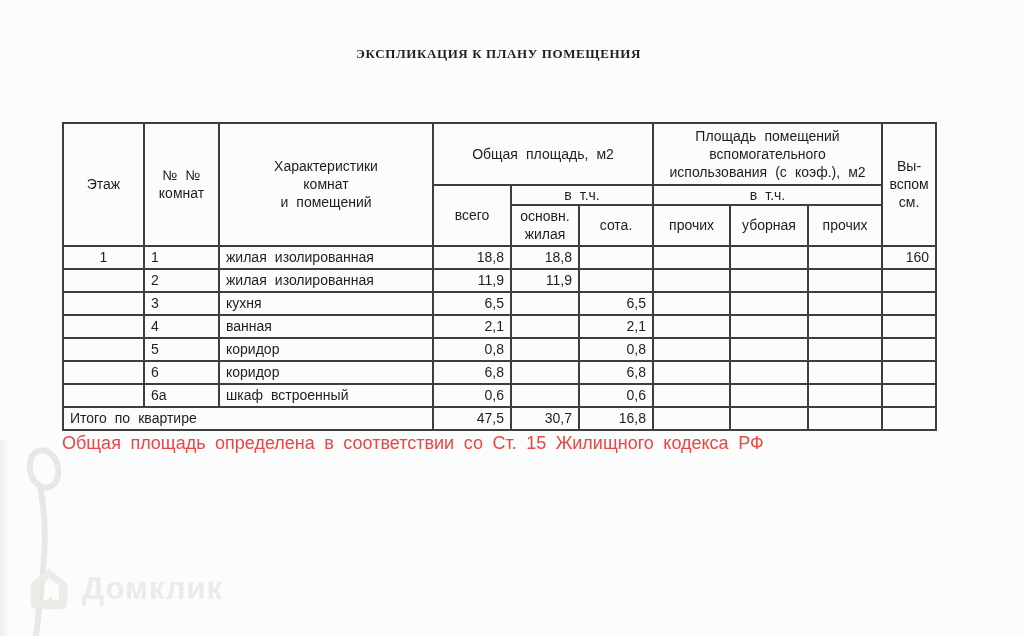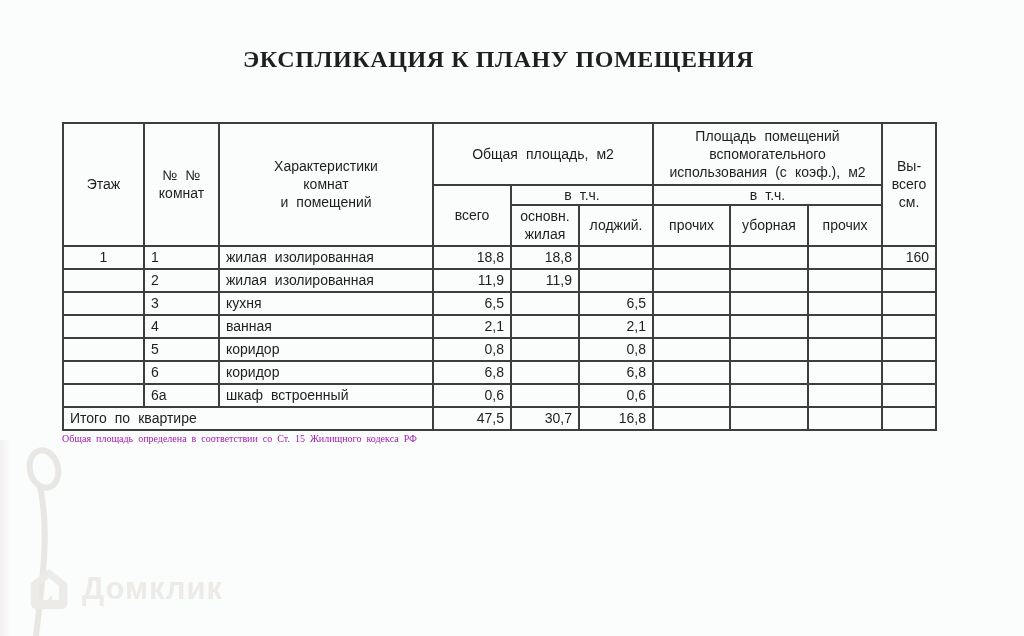--- a/index.html
+++ b/index.html
@@ -10,21 +10,21 @@
     font-family: "Liberation Sans", sans-serif;
     position: relative;
     overflow: hidden;
   }
   .doc-title {
     position: absolute;
     left: 62px; top: 46px; width: 873px;
     text-align: center;
     font-family: "Liberation Serif", serif;
     font-weight: bold;
-    font-size: 24px;
+    font-size: 13px;
     letter-spacing: 0.6px;
     color: #1f1f1f;
   }
   table.explication {
     position: absolute;
     left: 62px; top: 122px;
     width: 873px;
     border-collapse: collapse;
     table-layout: fixed;
   }
@@ -46,24 +46,23 @@
   tr.hdr-vtch { height: 20px; }
   tr.hdr-vtch th { padding: 0 4px; }
   tr.hdr-sub { height: 36px; }
   tr.data-row { height: 23px; }
   td.c { text-align: center; }
   td.l { text-align: left; }
   td.r { text-align: right; }
   .footnote {
     position: absolute;
     left: 62px; top: 433px;
-    font-size: 10px;
-    color: #a21caf;
+    font-size: 18px;
+    color: #ef4444;
     word-spacing: 0.25em;
-    font-family: Liberation Serif, serif;
   }
   .watermark {
     position: absolute;
     left: 26px; top: 566px;
     display: flex;
     align-items: center;
     gap: 10px;
   }
   .watermark .wm-text {
     font-size: 31px;
@@ -112,32 +111,32 @@
     <th rowspan="3">№ №
 комнат</th>
     <th rowspan="3">Характеристики
 комнат
 и помещений</th>
     <th colspan="3">Общая площадь, м2</th>
     <th colspan="3">Площадь помещений
 вспомогательного
 использования (с коэф.), м2</th>
     <th rowspan="3">Вы-
-всего
+вспом
 см.</th>
   </tr>
   <tr class="hdr-vtch">
     <th rowspan="2">всего</th>
     <th colspan="2">в т.ч.</th>
     <th colspan="3">в т.ч.</th>
   </tr>
   <tr class="hdr-sub">
     <th>основн.
 жилая</th>
-    <th>лоджий.</th>
+    <th>сота.</th>
     <th>прочих</th>
     <th>уборная</th>
     <th>прочих</th>
   </tr>
 
   <tr class="data-row">
     <td class="c">1</td>
     <td class="l">1</td>
     <td class="l">жилая изолированная</td>
     <td class="r">18,8</td>

